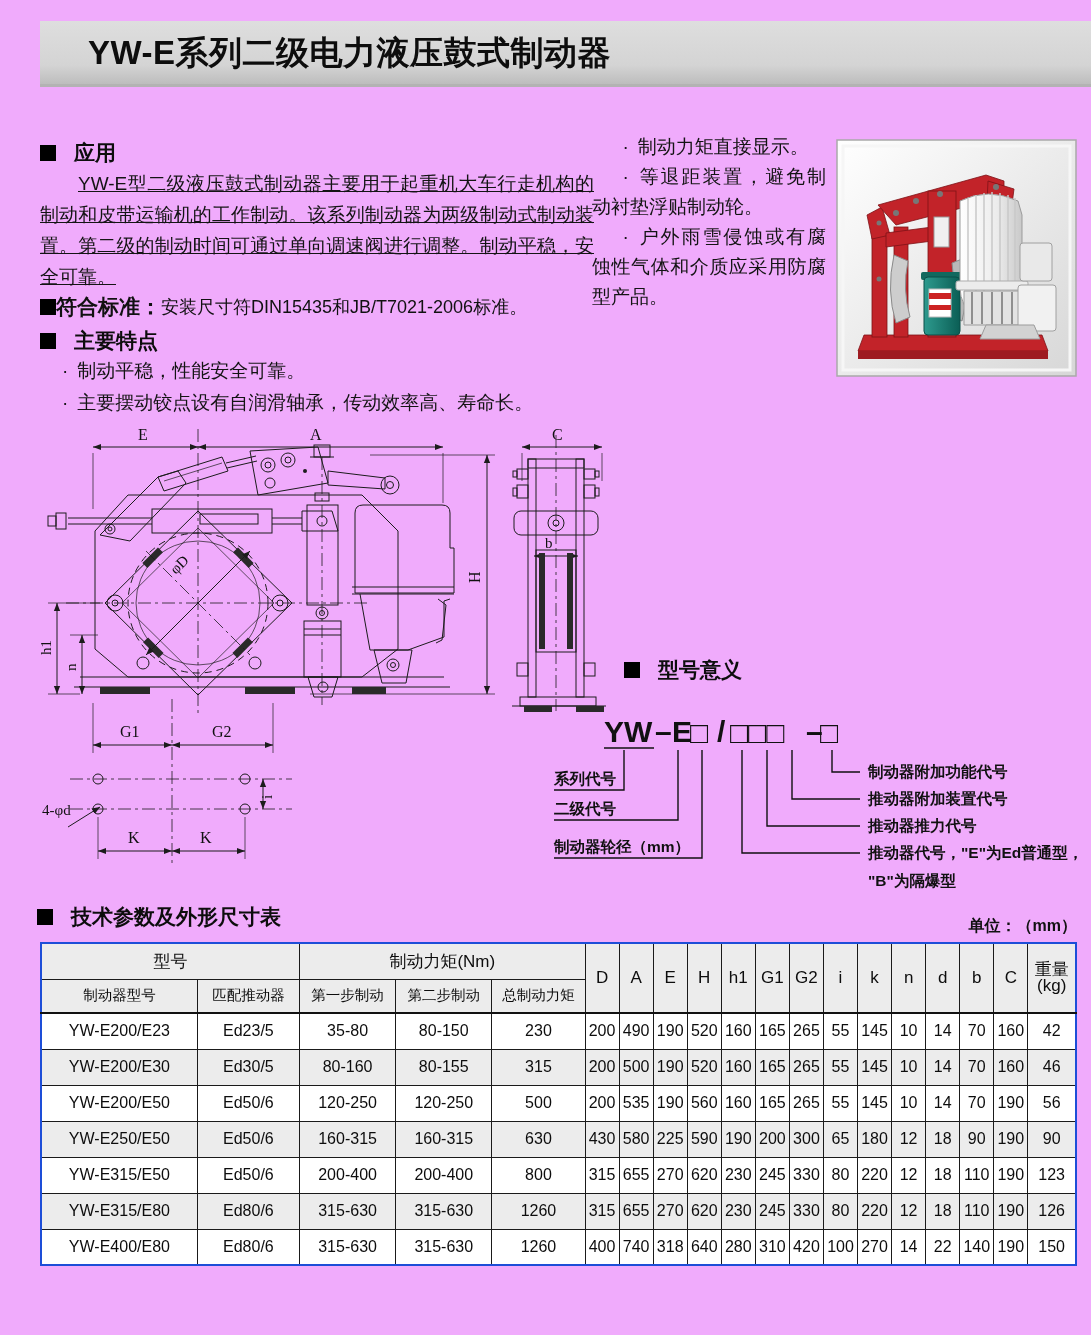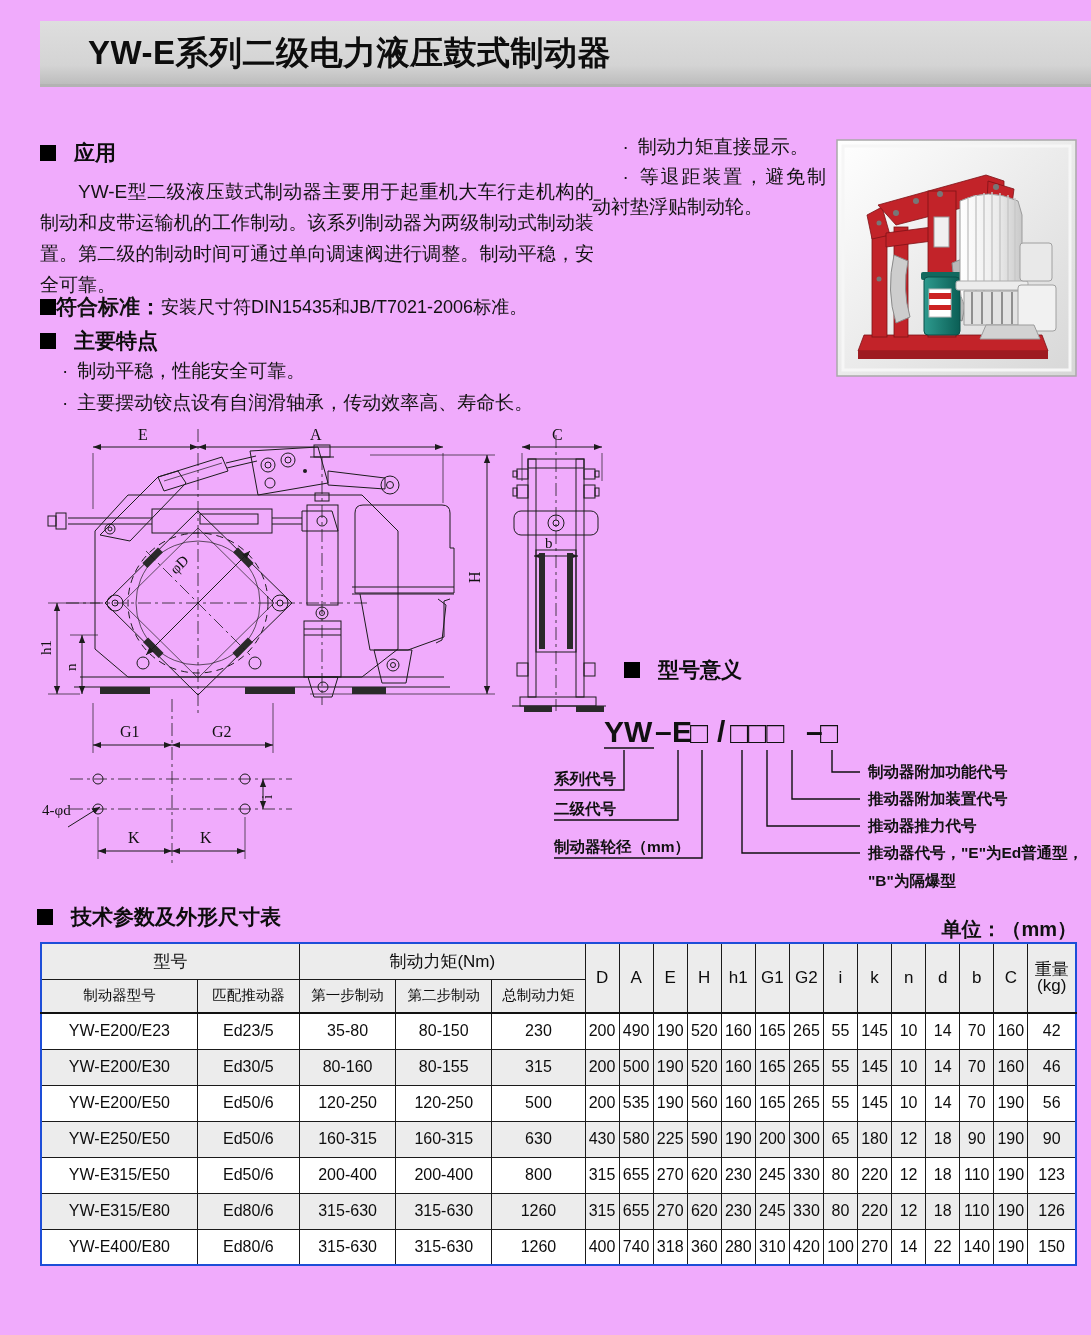--- a/index.html
+++ b/index.html
@@ -12,22 +12,22 @@
                background:linear-gradient(180deg,#dedede 0%,#d4d4d4 70%,#bdbdbd 100%);
                border-bottom:3px solid #b3b3b3; }
   .title-bar h1 { margin-left:48px; line-height:64px; font-size:33px; font-weight:bold;
                   letter-spacing:0.5px; color:#0d0d0d; }
 
   
   .sec-h { position:absolute; display:flex; align-items:center; gap:18px;
            font-size:21px; font-weight:bold; color:#0d0d0d; }
   .sq { width:16px; height:16px; background:#000; flex:0 0 auto; }
 
-  .app-body { position:absolute; left:40px; top:176px; width:554px; font-size:19px;
-              line-height:31px; text-align:justify; text-indent:2em; color:#141414; }
+  .app-body { position:absolute; left:40px; top:168px; width:554px; font-size:19px;
+              line-height:31px; text-align:justify; text-indent:2em; color:#141414;text-decoration:underline; }
 
   .std-line { position:absolute; left:40px; top:293px; display:flex; align-items:center; }
   .std-line .h { font-size:21px; font-weight:bold; }
   .std-line .b { font-size:18px; }
 
   .feat-list { position:absolute; left:62px; top:355px; font-size:19px; color:#141414; }
   .feat-list .li { display:flex; gap:9px; line-height:32px; }
 
   .side-notes { position:absolute; left:592px; top:132px; width:234px; font-size:19px;
                 line-height:30px; text-align:justify; color:#141414; }
@@ -51,21 +51,21 @@
   .dk { fill:#2a2a2a; stroke:none; }
   .dtxt { font-family:"Liberation Serif", serif; font-size:16px; fill:#111; }
   .dtxt2 { font-family:"Liberation Serif", serif; font-size:15px; fill:#111; }
   .mcode { font-family:"Liberation Sans", sans-serif; font-size:30px; font-weight:bold; fill:#111; }
   .mlbl { font-family:"Liberation Sans", sans-serif; font-size:15.5px; font-weight:bold; fill:#111; }
   .mln { stroke:#111; stroke-width:1.4; fill:none; }
 
   
   .tbl-h { left:37px; top:903px; }
   .unit { position:absolute; left:920px; top:916px; width:157px; text-align:right;
-          font-size:20px; font-weight:bold; }
+          font-size:16px; font-weight:bold; }
   table.spec { position:absolute; left:40px; top:942px; border-collapse:collapse;
                table-layout:fixed; width:1037px; }
   table.spec th, table.spec td { border:1px solid #1a1a1a; text-align:center;
                vertical-align:middle; font-weight:normal; color:#0d0d0d; overflow:hidden; }
   table.spec thead th { background:#ececec; }
   table.spec .g1 th { height:36px; font-size:17px; }
   table.spec .g2 th { height:34px; font-size:14.5px; }
   table.spec td { height:36px; font-size:16px; background:#fff; }
   table.spec tbody tr:nth-child(even) td { background:#ececec; }
   table.spec { border:2px solid #1d4ed8; }
@@ -104,20 +104,21 @@
     </div>
     <div class="li">
       <span>·</span>
       <span>主要摆动铰点设有自润滑轴承，传动效率高、寿命长。</span>
     </div>
   </div>
 
   <div class="side-notes">
     <p><span class="bn">·</span><span>制动力矩直接显示。</span></p>
     <p><span class="bn">·</span><span>等退距装置，避免制动衬垫浮贴制动轮。</span></p>
+    <p><span class="bn">·</span><span>户外雨雪侵蚀或有腐蚀性气体和介质应采用防腐型产品。</span></p>
   </div>
 
   <div class="photo">
     <svg viewBox="0 0 241 238" width="241" height="238">
       <defs>
         <linearGradient id="pg" x1="0" y1="0" x2="1" y2="1">
           <stop offset="0" stop-color="#ffffff"></stop>
             <stop offset="1" stop-color="#d7d7d7"></stop>
         </linearGradient>
         <linearGradient id="wg" x1="0" y1="0" x2="1" y2="0">
@@ -590,21 +591,21 @@
         </tr>
         <tr>
           <td>YW-E400/E80</td>
           <td>Ed80/6</td>
           <td>315-630</td>
           <td>315-630</td>
           <td>1260</td>
           <td>400</td>
           <td>740</td>
           <td>318</td>
-          <td>360</td>
+          <td>640</td>
           <td>280</td>
           <td>310</td>
           <td>420</td>
           <td>100</td>
           <td>270</td>
           <td>14</td>
           <td>22</td>
           <td>140</td>
           <td>190</td>
           <td>150</td>

